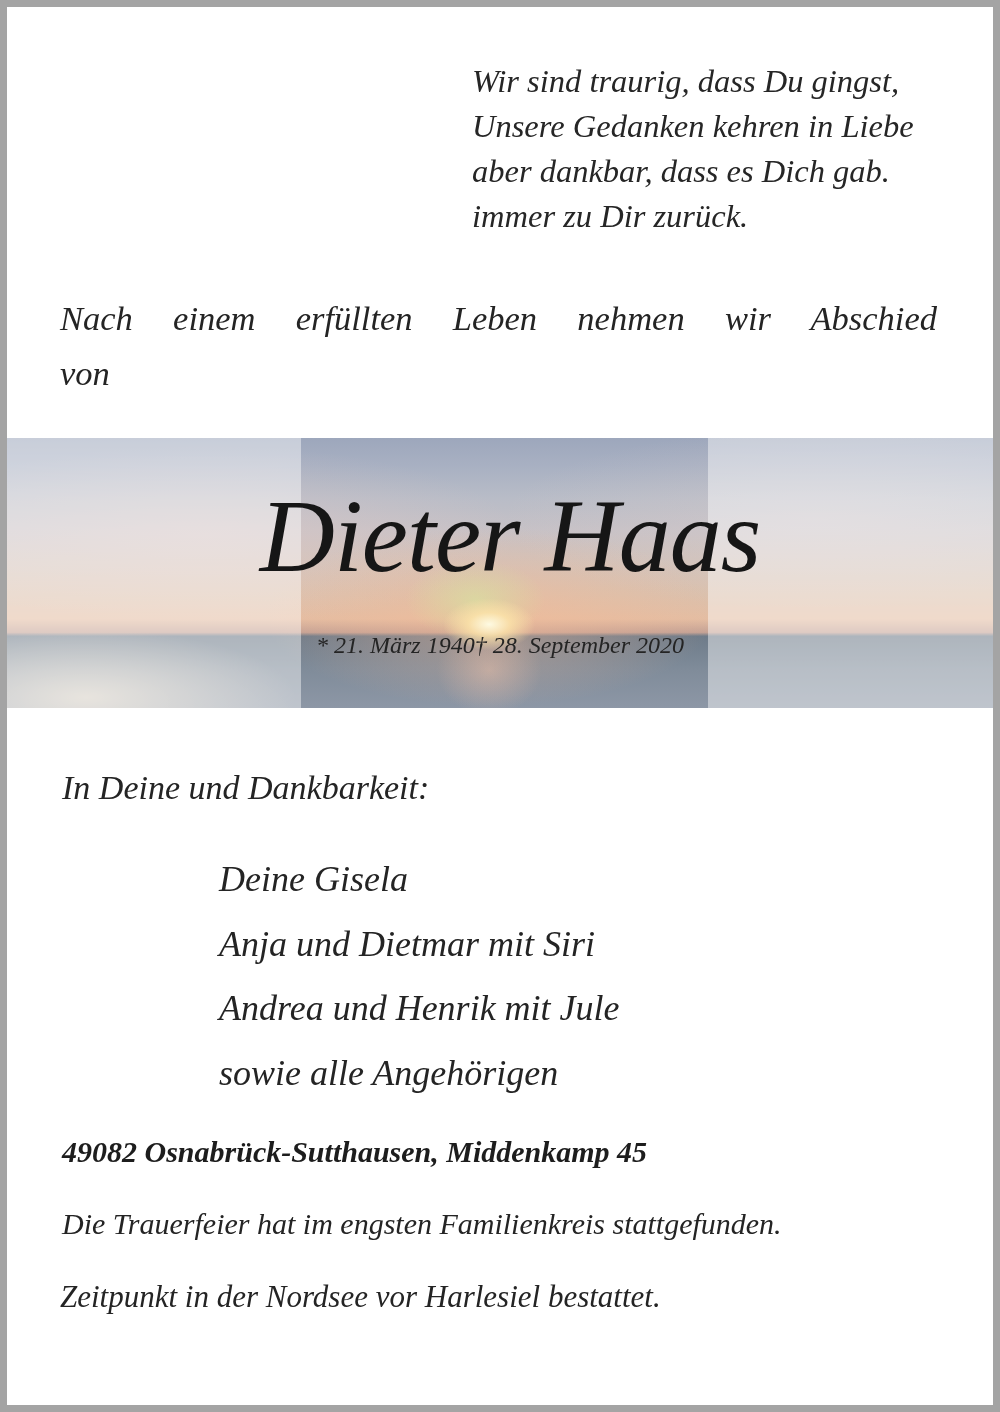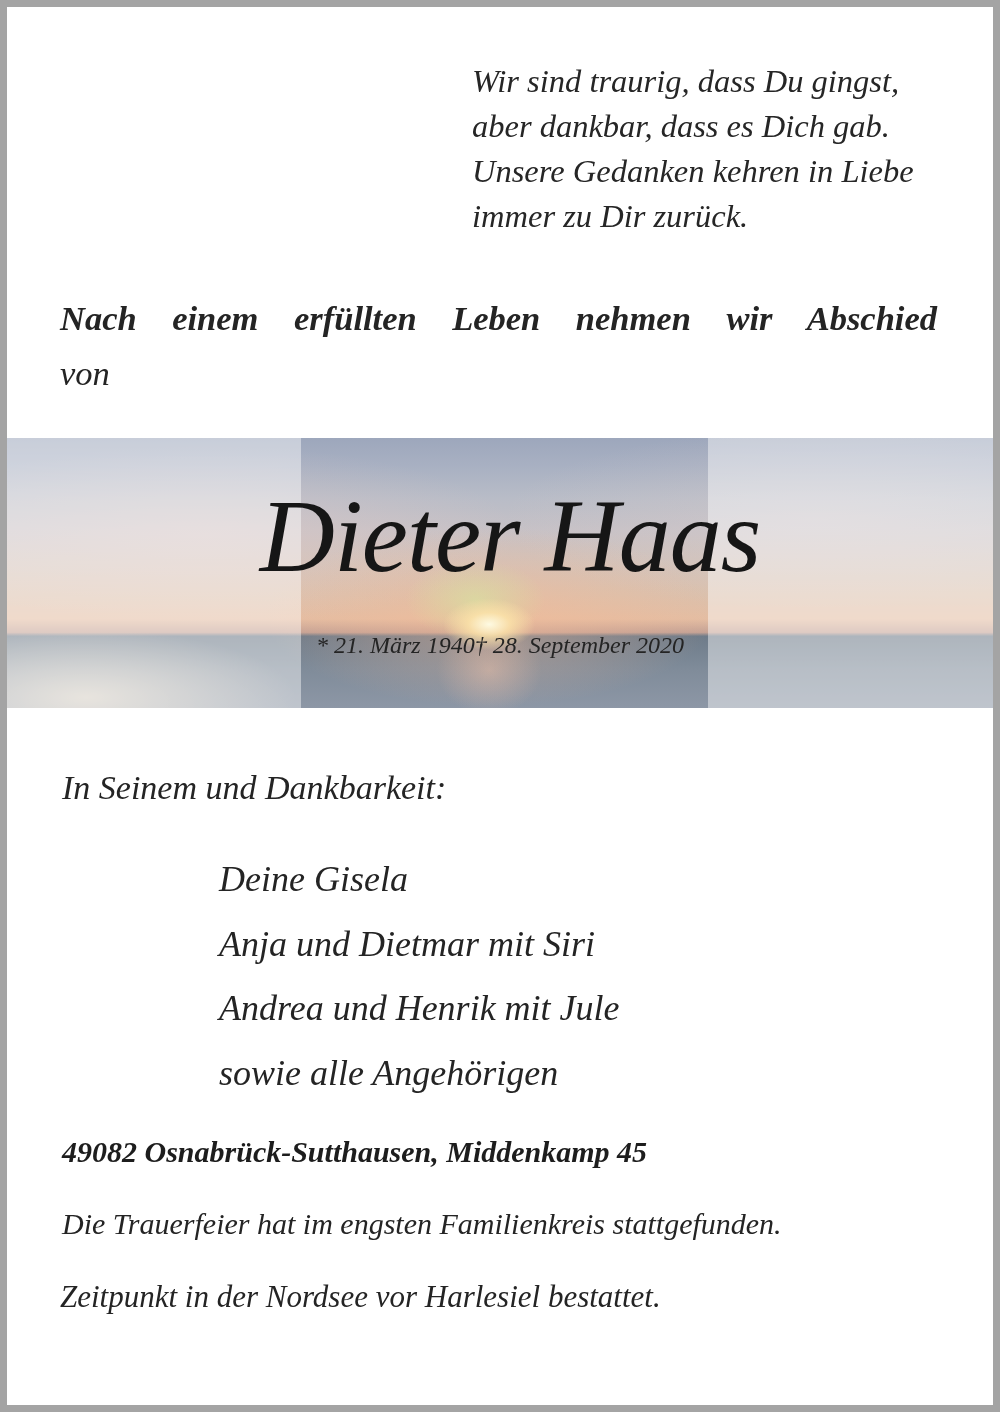--- a/index.html
+++ b/index.html
@@ -22,21 +22,21 @@
   .verse {
     position:absolute; left:418px; top:52px; width:520px;
     font-style:italic; font-size:32.5px; line-height:45px; color:#262626;margin-left:47px;
   }
 
   
   .intro {
     position:absolute; left:53px; top:284px; width:877px;
     font-style:italic; font-size:34.5px; line-height:55px; color:#242424;
   }
-  .just-line { text-align:justify; text-align-last:justify;font-weight:bold; }
+  .just-line { text-align:justify; text-align-last:justify; }
 
   
   .band {
     position:absolute; left:0; top:431px; width:986px; height:270px;
     background:
       radial-gradient(ellipse 46px 26px at 48.9% 69%, rgba(255,253,230,0.95), rgba(253,228,170,0.8) 45%, rgba(250,200,150,0) 100%),
       radial-gradient(ellipse 70px 40px at 47.5% 60%, rgba(210,235,160,0.55), rgba(210,235,160,0) 100%),
       radial-gradient(ellipse 300px 120px at 48.9% 66%, rgba(246,186,150,0.5), rgba(246,186,150,0) 75%),
       radial-gradient(ellipse 70px 60px at 48.9% 86%, rgba(226,190,172,0.55), rgba(226,190,172,0) 75%),
       radial-gradient(ellipse 280px 90px at 8% 96%, rgba(233,222,205,0.8), rgba(233,222,205,0) 75%),
@@ -90,41 +90,41 @@
   }
 </style>
 </head>
 <body>
 
 <div class="frame">
   <div class="page">
 
     <div class="verse">
       <div>Wir sind traurig, dass Du gingst,</div>
+      <div>Unsere Gedanken kehren in Liebe</div>
       <div>aber dankbar, dass es Dich gab.</div>
-      <div>Unsere Gedanken kehren in Liebe</div>
       <div>immer zu Dir zurück.</div>
     </div>
 
     <div class="intro">
       <div class="just-line">Nach einem erfüllten Leben nehmen wir Abschied</div>
       <div>von</div>
     </div>
 
     <div class="band">
       <div class="overlay left"></div>
       <div class="overlay right"></div>
       <div class="deceased-name">Dieter Haas</div>
       <div class="dates">
         <span>* 21. März 1940</span>
         <span>† 28. September 2020</span>
       </div>
     </div>
 
-    <div class="closing">In Seinem und Dankbarkeit:</div>
+    <div class="closing">In Deine und Dankbarkeit:</div>
 
     <ul class="mourners">
       <li>Deine Gisela</li>
       <li>Anja und Dietmar mit Siri</li>
       <li>Andrea und Henrik mit Jule</li>
       <li>sowie alle Angehörigen</li>
     </ul>
 
     <div class="address">49082 Osnabrück-Sutthausen, Middenkamp 45</div>
 

